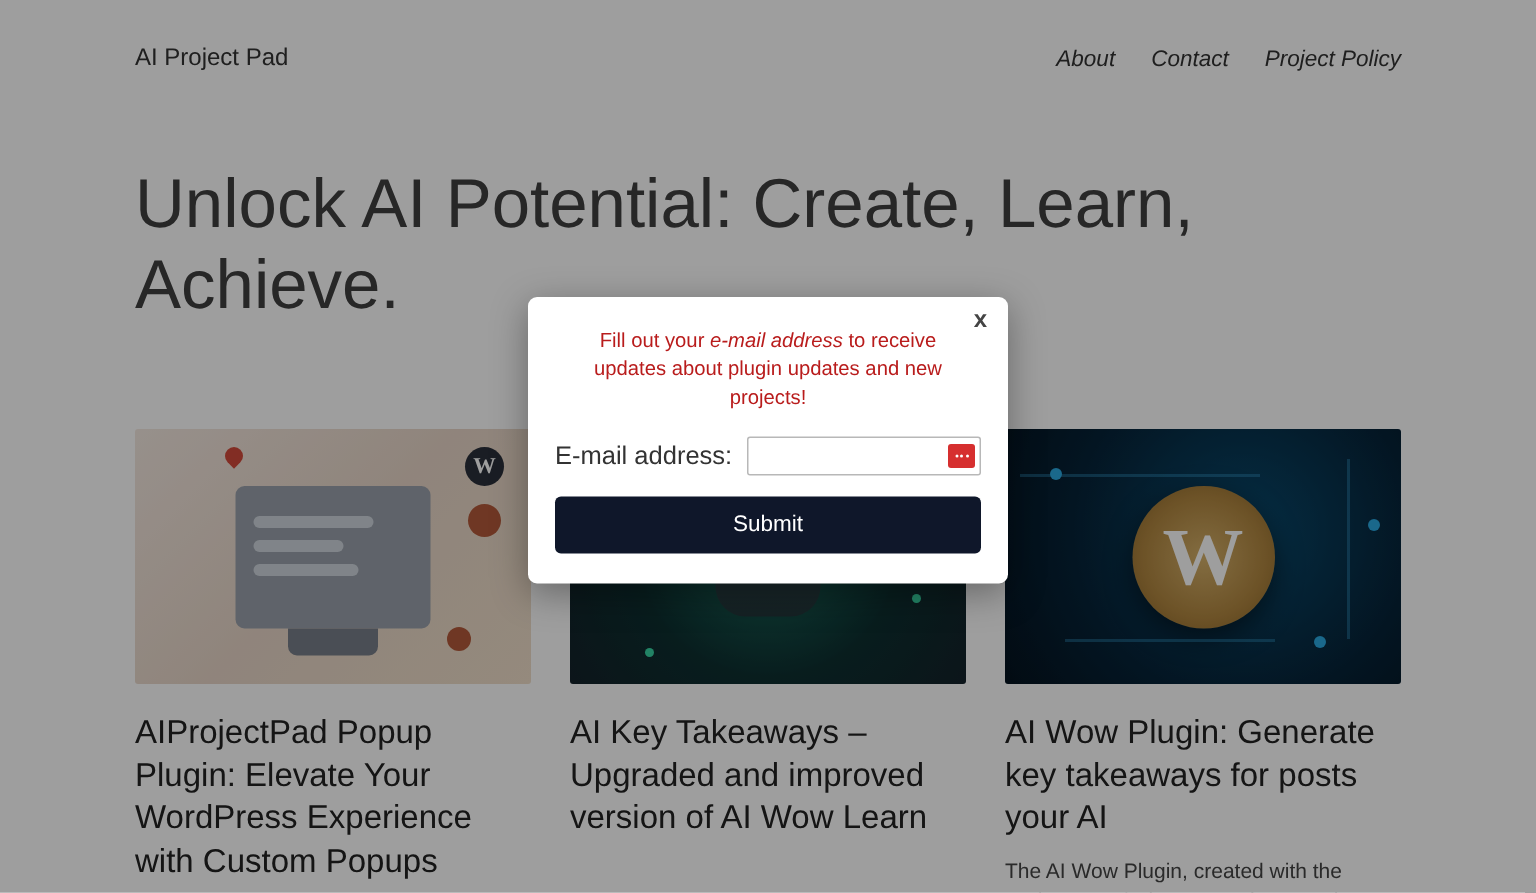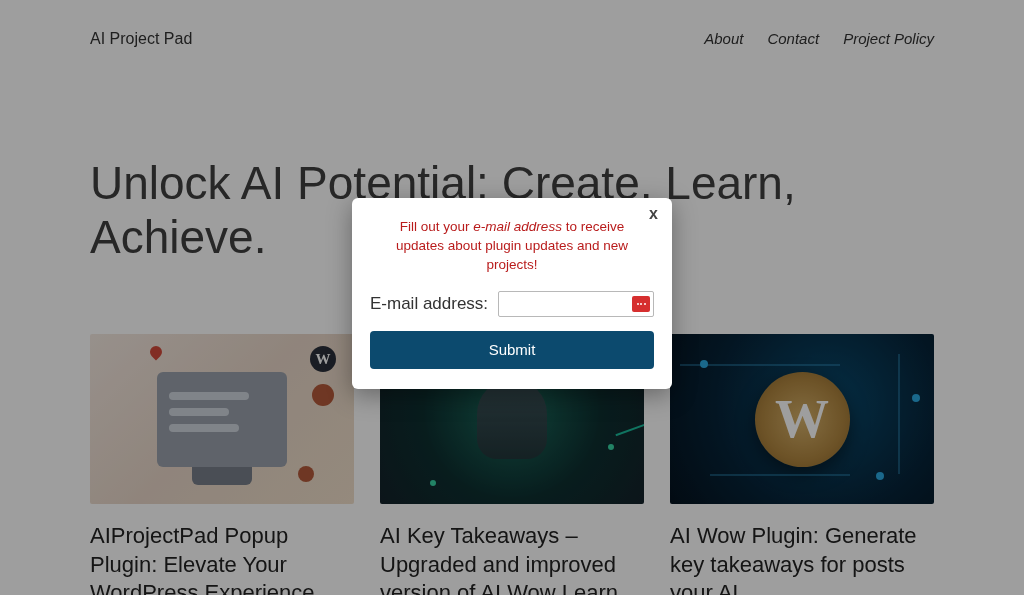--- a/index.html
+++ b/index.html
@@ -11,22 +11,22 @@
   height: 595px;
   overflow: hidden;
   position: relative;
 }
 .page {
   padding: 30px 90px 0 90px;
 }
 .header {
   display: flex;
   justify-content: space-between;
-  align-items: flex-start;
-  margin-bottom: 108px;
+  align-items: flex-end;
+  margin-bottom: 60px;
 }
 .brand {
   font-size: 16px;
   color: #333;
 }
 .nav { display: flex; gap: 24px; font-style: italic; }
 .nav a {
   text-decoration: none;
   color: #323232;
   font-size: 15px;
@@ -189,21 +189,21 @@
   background: #d62f2f;
   border-radius: 2px;
   display:flex;align-items:center;justify-content:center;
   cursor:pointer;
 }
 .pw-badge span{display:flex;gap:1.5px;}
 .pw-badge i{width:2px;height:2px;background:#fff;border-radius:50%;display:block;}
 .submit-btn {
   width: 100%;
   height: 38px;
-  background: #0c4a6e;
+  background: #0f172a;
   color: #fff;
   border: none;
   border-radius: 4px;
   font-size: 15px;
   cursor: pointer;
 }
 </style>
 </head>
 <body>
 

